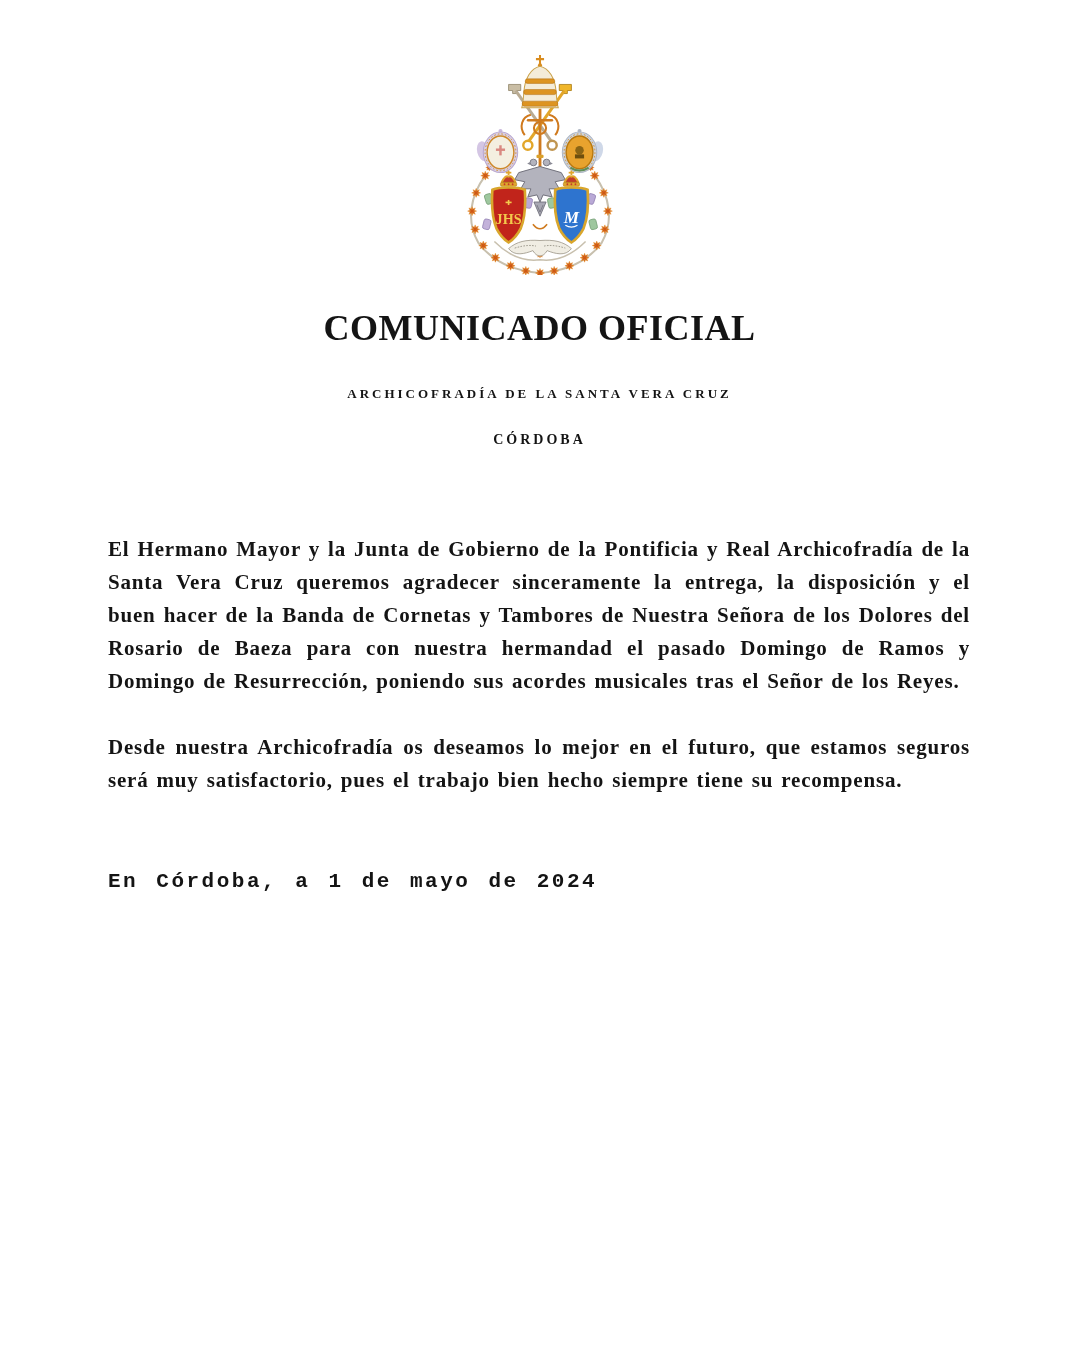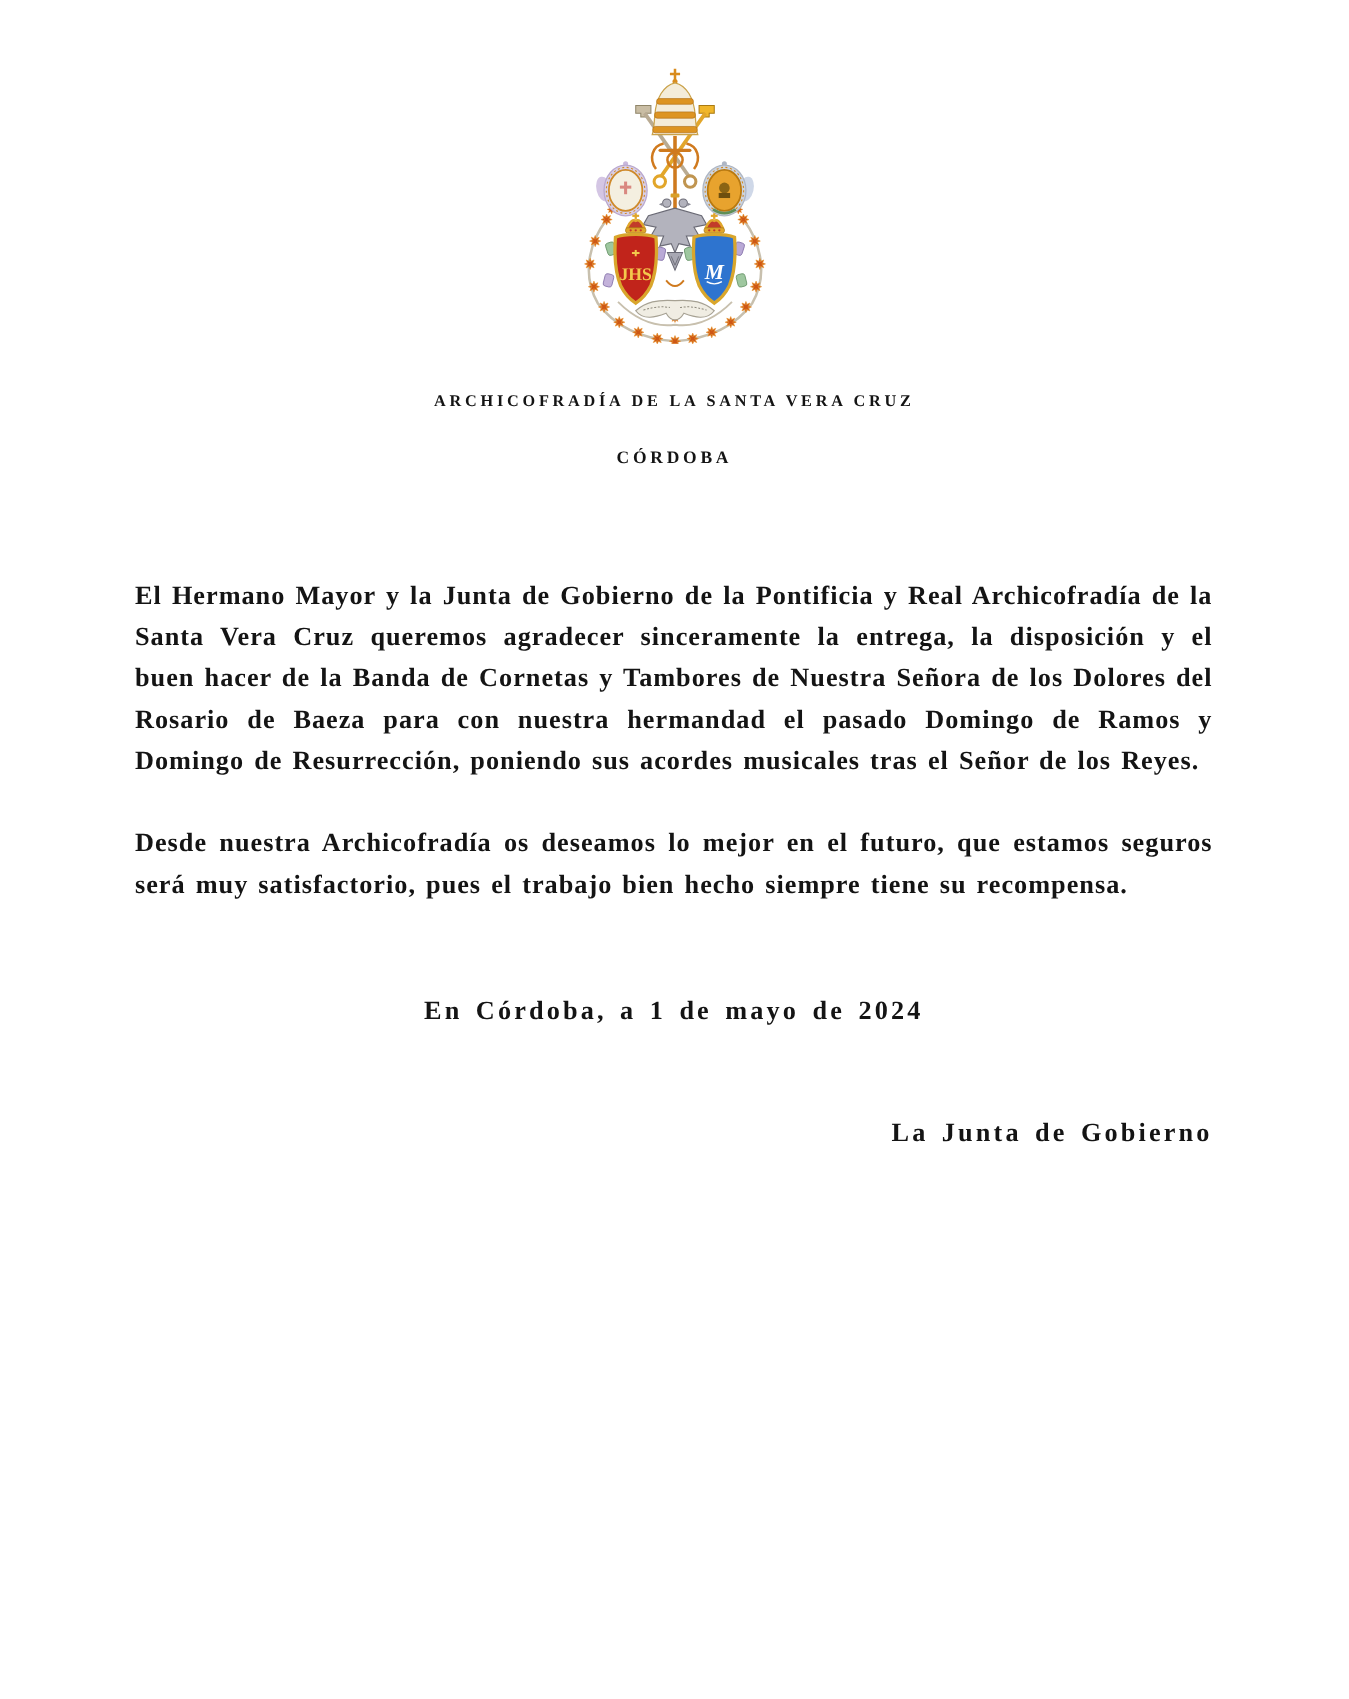--- a/index.html
+++ b/index.html
@@ -49,25 +49,26 @@
     margin:0;
     text-align:justify;
     letter-spacing:0.8px;
     word-spacing:2px;
   }
   .doc-body p + p{
     margin-top:33px;
   }
   .dateline{
     margin:68px 109px 0 108px;
-    text-align:center;
+    text-align:left;
     font-size:21px;
     letter-spacing:2.5px;
     word-spacing:3px;
     line-height:33px;
+    font-family:Liberation Mono, monospace;
   }
   .signature{
     margin:65px 109px 0 108px;
     text-align:right;
     font-size:21px;
     letter-spacing:2.5px;
     word-spacing:3px;
     line-height:33px;
   }
 </style>
@@ -208,24 +209,24 @@
         <path d="M-6,9 Q0,12.5 6,9" stroke="#ffffff" stroke-width="1.1" fill="none"></path>
       </g>
 
       <g>
         <path d="M44,192 C52,185 61,183 75,184 C89,183 98,185 106,192 C100,200 90,197 82,194 C78,201 72,201 68,194 C60,197 50,200 44,192 Z" fill="#f0ede3" stroke="#a6a193" stroke-width="0.9"></path>
         <path d="M50,191.5 C60,188.5 66,188.5 71,189.5 M79,189.5 C84,188.5 90,188.5 100,191.5" stroke="#8d897c" stroke-width="0.8" fill="none" stroke-dasharray="1.6,1.3"></path>
       </g>
     </svg>
   </div>
 
+  <h1 class="doc-title">COMUNICADO OFICIAL</h1>
   <div class="doc-subtitle">ARCHICOFRADÍA DE LA SANTA VERA CRUZ</div>
   <div class="doc-city">CÓRDOBA</div>
 
   <div class="doc-body">
     <p>El Hermano Mayor y la Junta de Gobierno de la Pontificia y Real Archicofradía de la Santa Vera Cruz queremos agradecer sinceramente la entrega, la disposición y el buen hacer de la Banda de Cornetas y Tambores de Nuestra Señora de los Dolores del Rosario de Baeza para con nuestra hermandad el pasado Domingo de Ramos y Domingo de Resurrección, poniendo sus acordes musicales tras el Señor de los Reyes.</p>
     <p>Desde nuestra Archicofradía os deseamos lo mejor en el futuro, que estamos seguros será muy satisfactorio, pues el trabajo bien hecho siempre tiene su recompensa.</p>
   </div>
 
   <div class="dateline">En Córdoba, a 1 de mayo de 2024</div>
-  <div class="signature">La Junta de Gobierno</div>
 
 </div>
 
 </body></html>

